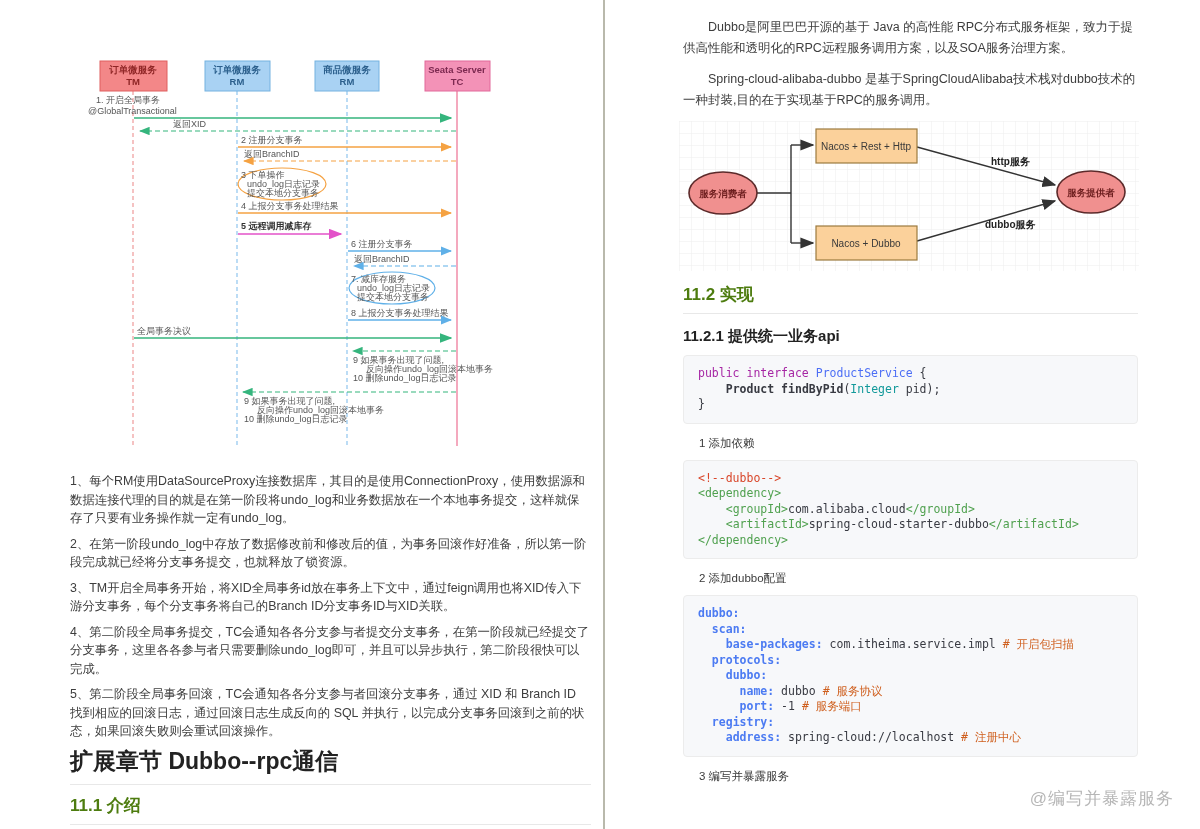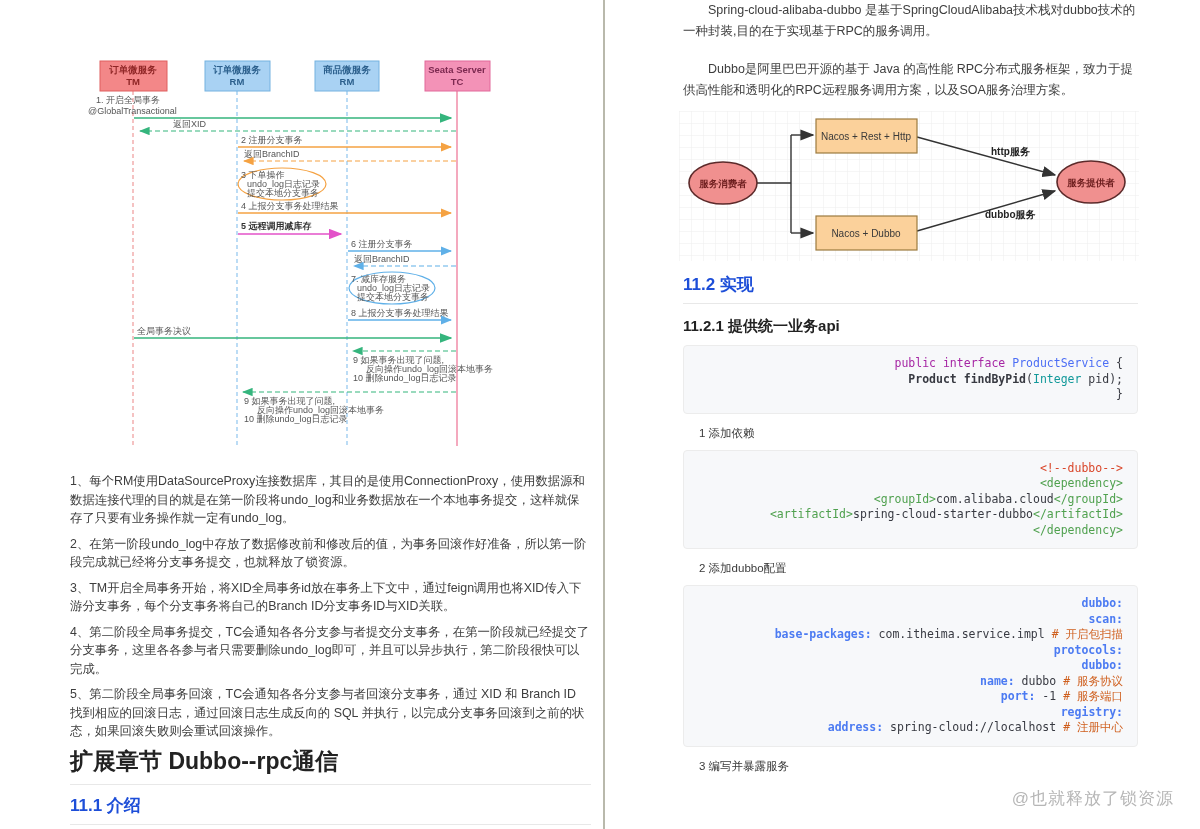--- a/index.html
+++ b/index.html
@@ -17,35 +17,35 @@
   .seq-svg{position:absolute;left:60px;top:35px;}
   .seq-label{font-size:9px;fill:#555;}
   .seq-label-b{font-size:9px;fill:#333;font-weight:bold;}
   .seq-actor-t{font-size:9.5px;font-weight:bold;text-anchor:middle;}
 
   .notes{position:absolute;left:70px;right:12px;top:456px;font-size:12.4px;line-height:18.5px;color:#3d3d3d;}
   .notes .notes-title{margin:0 0 10px;}
   .notes p{margin:0 0 7px;}
   h1.doc{font-size:23px;line-height:27px;font-weight:bold;color:#222;margin:2px 0 0;
     padding-bottom:9px;border-bottom:1px solid #e8e8e8;}
-  h2.doc{font-size:17px;line-height:20px;font-weight:bold;color:#1d4ed8;margin:11px 0 0;
+  h2.doc{font-size:17px;line-height:20px;font-weight:bold;color:#4d7c0f;margin:11px 0 0;
     padding-bottom:8px;border-bottom:1px solid #e8e8e8;}
 
   
   .para{font-size:12.5px;line-height:21px;color:#3d3d3d;text-indent:2em;margin:0 0 10px;}
   .para-first{margin-top:17px;}
   .flow-wrap{margin:4px 0 0 -4px;line-height:0;}
   .flow-node-t{font-size:10px;fill:#3a3a3a;text-anchor:middle;}
   .flow-ellipse-t{font-size:9.5px;font-weight:bold;fill:#6e1f1f;text-anchor:middle;}
   .flow-edge-t{font-size:10px;font-weight:bold;fill:#222;}
   h3.doc{font-size:15px;line-height:18px;font-weight:bold;color:#222;margin:13px 0 0;}
   .step{font-size:11.5px;line-height:13px;color:#3a3a3a;margin:13px 16px 0;}
   .codeblock{background:#f7f8fa;border:1px solid #ececec;border-radius:4px;
     padding:10px 14px;font-family:"DejaVu Sans Mono","Liberation Mono",monospace;
-    font-size:11.5px;line-height:15.5px;white-space:pre;margin:10px 0 0;color:#383a42;text-align:right;}
+    font-size:11.5px;line-height:15.5px;white-space:pre;margin:10px 0 0;color:#383a42;}
   .tk-kw{color:#a626a4;}
   .tk-type{color:#4c6ef5;}
   .tk-p{color:#383a42;}
   .tk-pb{color:#383a42;font-weight:bold;}
   .tk-teal{color:#12999a;}
   .tk-xc{color:#d9472b;}
   .tk-tag{color:#50a14f;}
   .tk-key{color:#4c7bf2;font-weight:600;}
   .tk-com{color:#cf5f1e;}
 
@@ -188,22 +188,22 @@
     <p>5、第二阶段全局事务回滚，TC会通知各各分支参与者回滚分支事务，通过 XID 和 Branch ID 找到相应的回滚日志，通过回滚日志生成反向的 SQL 并执行，以完成分支事务回滚到之前的状态，如果回滚失败则会重试回滚操作。</p>
     <h1 class="doc">扩展章节 Dubbo--rpc通信</h1>
     <h2 class="doc">11.1 介绍</h2>
   </div>
 </div>
 
 <div class="divider"></div>
 
 <div class="page-right">
 
+  <p class="para para-first">Dubbo是阿里巴巴开源的基于 Java 的高性能 RPC分布式服务框架，致力于提供高性能和透明化的RPC远程服务调用方案，以及SOA服务治理方案。</p>
   <p class="para">Spring-cloud-alibaba-dubbo 是基于SpringCloudAlibaba技术栈对dubbo技术的一种封装,目的在于实现基于RPC的服务调用。</p>
-  <p class="para para-first">Dubbo是阿里巴巴开源的基于 Java 的高性能 RPC分布式服务框架，致力于提供高性能和透明化的RPC远程服务调用方案，以及SOA服务治理方案。</p>
 
   <div class="flow-wrap">
     <svg width="460" height="150" viewBox="0 0 460 150">
       <defs>
         <pattern id="gp" width="12" height="12" patternUnits="userSpaceOnUse">
           <path d="M12 0 H0 V12" fill="none" stroke="#ededed" stroke-width="1"></path>
         </pattern>
         <marker id="arrK" markerWidth="10" markerHeight="8" refX="9" refY="4" orient="auto">
           <path d="M0,0 L10,4 L0,8 z" fill="#333"></path>
         </marker>
@@ -249,13 +249,13 @@
 
   <div class="step">1 添加依赖</div>
   <div class="codeblock"><div><span class="tk-xc">&lt;!--dubbo--&gt;</span></div><div><span class="tk-tag">&lt;dependency&gt;</span></div><div><span class="tk-p">    </span><span class="tk-tag">&lt;groupId&gt;</span><span class="tk-p">com.alibaba.cloud</span><span class="tk-tag">&lt;/groupId&gt;</span></div><div><span class="tk-p">    </span><span class="tk-tag">&lt;artifactId&gt;</span><span class="tk-p">spring-cloud-starter-dubbo</span><span class="tk-tag">&lt;/artifactId&gt;</span></div><div><span class="tk-tag">&lt;/dependency&gt;</span></div></div>
 
   <div class="step">2 添加dubbo配置</div>
   <div class="codeblock"><div><span class="tk-key">dubbo:</span></div><div><span class="tk-p">  </span><span class="tk-key">scan:</span></div><div><span class="tk-p">    </span><span class="tk-key">base-packages:</span><span class="tk-p"> com.itheima.service.impl </span><span class="tk-com"># 开启包扫描</span></div><div><span class="tk-p">  </span><span class="tk-key">protocols:</span></div><div><span class="tk-p">    </span><span class="tk-key">dubbo:</span></div><div><span class="tk-p">      </span><span class="tk-key">name:</span><span class="tk-p"> dubbo </span><span class="tk-com"># 服务协议</span></div><div><span class="tk-p">      </span><span class="tk-key">port:</span><span class="tk-p"> -1 </span><span class="tk-com"># 服务端口</span></div><div><span class="tk-p">  </span><span class="tk-key">registry:</span></div><div><span class="tk-p">    </span><span class="tk-key">address:</span><span class="tk-p"> spring-cloud://localhost </span><span class="tk-com"># 注册中心</span></div></div>
 
   <div class="step">3 编写并暴露服务</div>
 </div>
 
-<div class="watermark">@也就释放了锁资源</div>
+<div class="watermark">@编写并暴露服务</div>
 
 </body></html>

